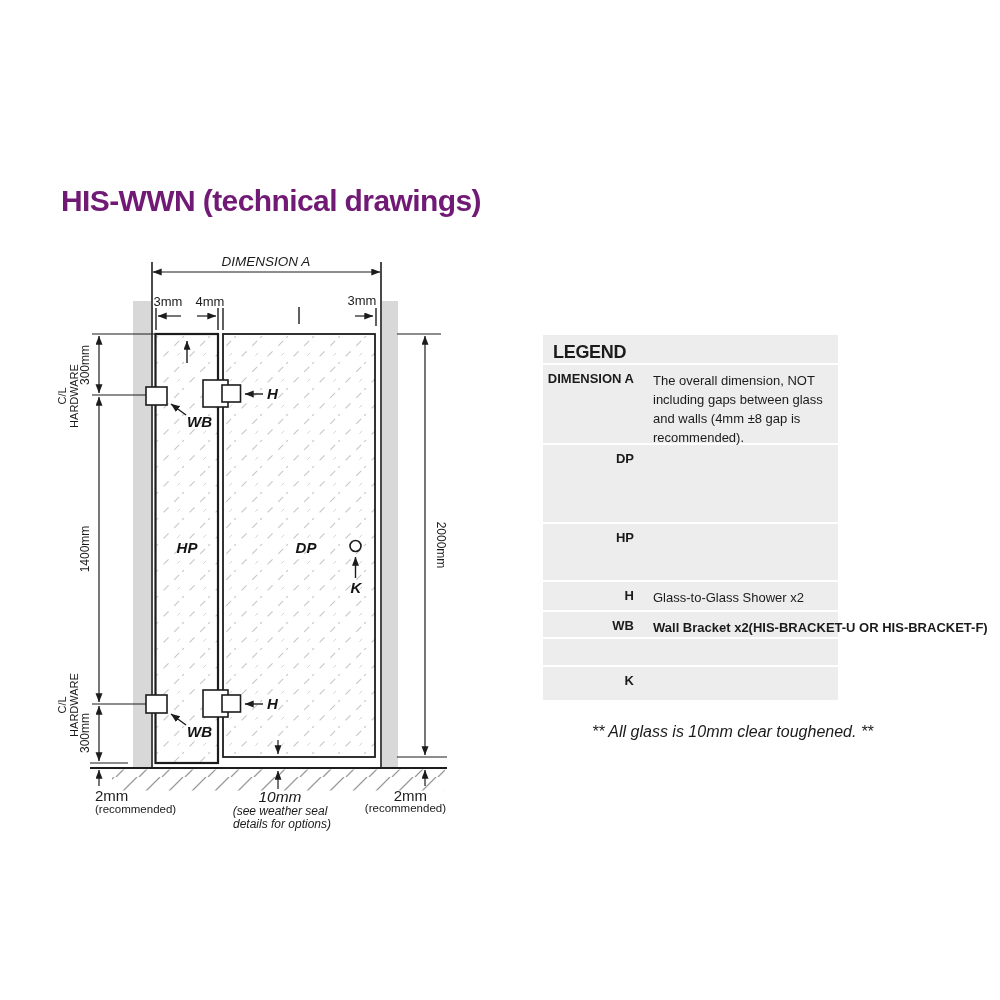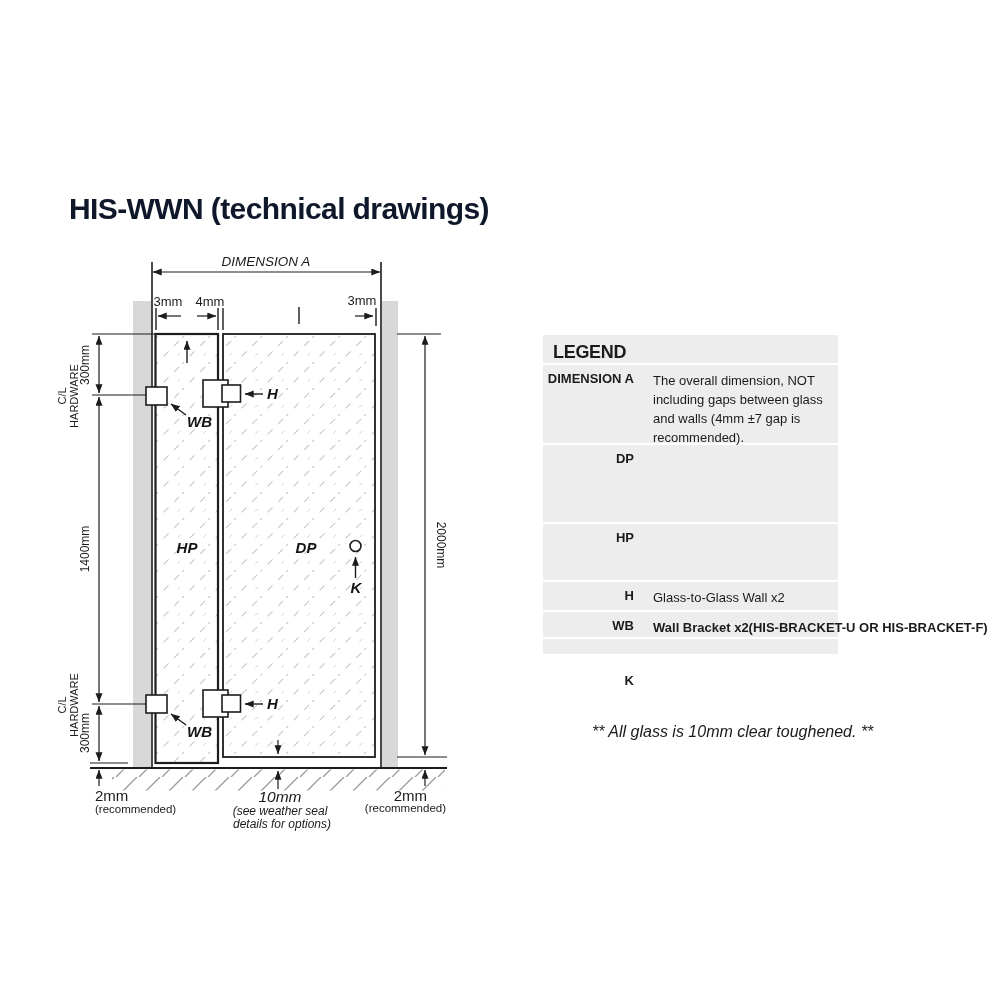--- a/index.html
+++ b/index.html
@@ -1,33 +1,33 @@
 <!DOCTYPE html>
 <html><head>
 <meta charset="utf-8">
 <style>
   html,body { margin:0; padding:0; background:#fff; }
   .page { position:relative; width:1000px; height:1000px; background:#fff; overflow:hidden;
           font-family:"Liberation Sans", sans-serif; color:#1b1b1b; }
-  h1.title { position:absolute; left:61px; top:184px; margin:8px; font-size:30px; font-weight:bold;
-             letter-spacing:-0.6px; color:#0f172a; white-space:nowrap; }
+  h1.title { position:absolute; left:61px; top:184px; margin:0; font-size:30px; font-weight:bold;
+             letter-spacing:-0.6px; color:#701a75; white-space:nowrap; }
   svg.drawing { position:absolute; left:0; top:0; }
 
   
   .t   { font-family:"Liberation Sans",sans-serif; font-size:13px; fill:#1b1b1b; }
   .ti  { font-family:"Liberation Sans",sans-serif; font-size:13.5px; font-style:italic; fill:#1b1b1b; }
   .rot { font-family:"Liberation Sans",sans-serif; font-size:12px; fill:#1b1b1b; }
   .rcl { font-family:"Liberation Sans",sans-serif; font-size:11px; fill:#1b1b1b; }
   .lbl { font-family:"Liberation Sans",sans-serif; font-size:15px; font-weight:bold; font-style:italic; fill:#141414; }
   .big { font-family:"Liberation Sans",sans-serif; font-size:15px; fill:#1b1b1b; }
   .bigi{ font-family:"Liberation Sans",sans-serif; font-size:15.5px; font-style:italic; fill:#1b1b1b; }
   .sm  { font-family:"Liberation Sans",sans-serif; font-size:11.5px; fill:#1b1b1b; }
   .smi { font-family:"Liberation Sans",sans-serif; font-size:12px; font-style:italic; fill:#1b1b1b; }
 
-  .legend { position:absolute; left:543px; top:335px; width:295px; height:319px; background:#ededed; }
+  .legend { position:absolute; left:543px; top:335px; width:295px; height:365px; background:#ededed; }
   .legend-title { box-sizing:border-box; height:28px; padding:7px 0 0 10px; font-size:18px; font-weight:bold; letter-spacing:-0.3px; }
   .lrow { display:flex; box-sizing:border-box; border-top:2px solid #fff; }
   .lrow .term { flex:none; width:91px; text-align:right; font-weight:bold; font-size:13px; padding-top:6px; }
   .lrow .desc { flex:1; padding:6px 4px 0 19px; font-size:13px; line-height:19px; white-space:pre-line; }
   .lrow.nowrap .desc { white-space:nowrap; overflow:visible;font-weight:bold; }
   .footnote { position:absolute; left:592px; top:723px; font-size:16px; font-style:italic; white-space:nowrap; }
 </style>
 </head>
 <body>
 
@@ -153,32 +153,32 @@
       <text class="sm" x="446" y="812" text-anchor="end">(recommended)</text>
     </g>
   </svg>
 
   <div class="legend">
     <div class="legend-title">LEGEND</div>
     <div class="lrow" style="height:80px">
       <div class="term">DIMENSION A</div>
       <div class="desc">The overall dimension, NOT
 including gaps between glass
-and walls (4mm ±7 gap is
+and walls (4mm ±8 gap is
 recommended).</div>
     </div>
     <div class="lrow" style="height:79px">
       <div class="term">DP</div>
     </div>
     <div class="lrow" style="height:58px">
       <div class="term">HP</div>
     </div>
     <div class="lrow" style="height:30px">
       <div class="term">H</div>
-      <div class="desc">Glass-to-Glass Wall x2</div>
+      <div class="desc">Glass-to-Glass Shower x2</div>
     </div>
     <div class="lrow nowrap" style="height:27px">
       <div class="term">WB</div>
       <div class="desc">Wall Bracket x2(HIS-BRACKET-U OR HIS-BRACKET-F)</div>
     </div>
     <div class="lrow" style="height:28px">
       <div class="term"></div>
       <div class="desc"></div>
     </div>
     <div class="lrow" style="height:33px">

